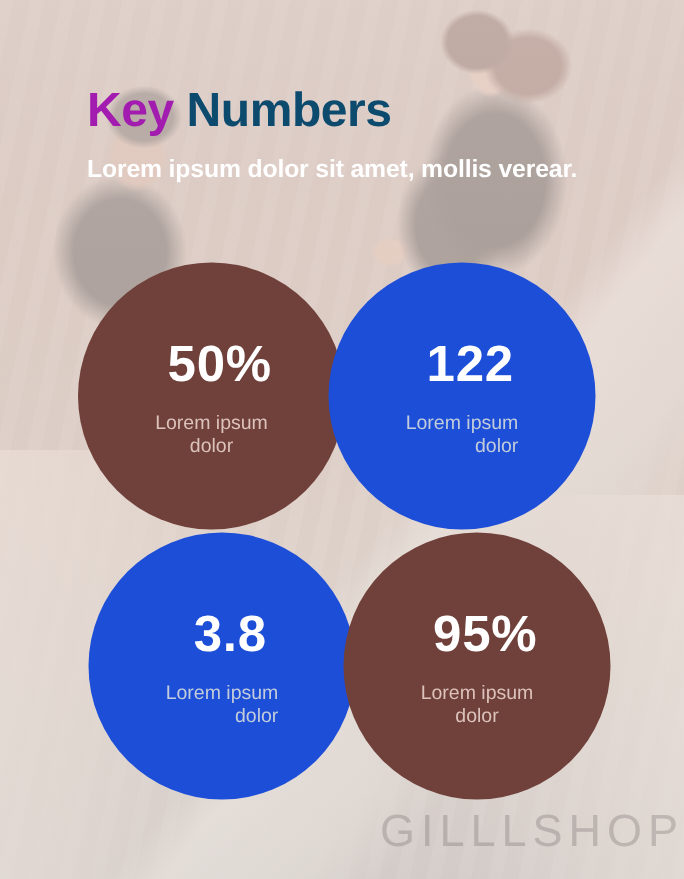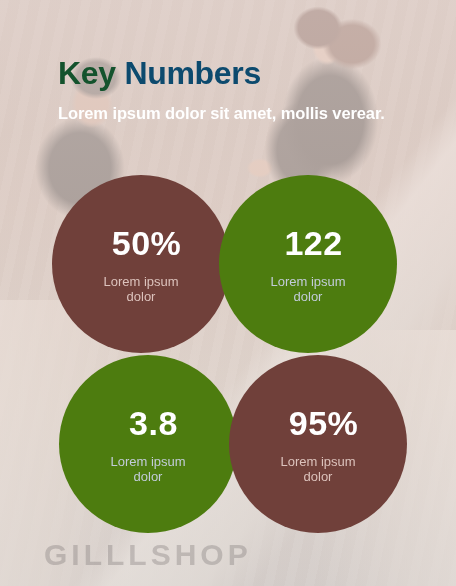--- a/index.html
+++ b/index.html
@@ -80,45 +80,45 @@
       rgba(233,222,216,0.62) 65%,
       rgba(228,221,217,0.62) 100%);
   }
 
   
   .watermark {
     position: absolute;
     left: 0;
     right: 0;
     bottom: 14px;
-    text-align: left;
+    text-align: right;
     font-size: 30px;
     letter-spacing: 4px;
-    font-weight: 700;
+    font-weight: 400;
     color: rgba(110,104,102,0.30);
     user-select: none;
     padding-left: 44px;
   }
 
   
   .header {
     position: absolute;
     left: 58px;
     top: 54px;
     width: 370px;
   }
   .title {
     margin: 0;
     font-size: 32px;
     line-height: 38px;
     font-weight: 700;
     letter-spacing: -0.3px;
     white-space: nowrap;
   }
-  .title .w1 { color: #14532d; }
+  .title .w1 { color: #a21caf; }
   .title .w2 { color: #0c4a6e; }
   .subtitle {
     margin: 10px 0 0 0;
     font-size: 16.5px;
     line-height: 22px;
     font-weight: 700;
     color: #ffffff;
     letter-spacing: -0.1px;
     white-space: nowrap;
   }
@@ -150,21 +150,21 @@
   .c-label {
     margin-top: 12px;
     font-size: 13px;
     line-height: 15px;
     font-weight: 400;
     max-width: 110px;
     white-space: pre-line;
   }
   .c-brown { background: #70403a; }
   .c-brown .c-label { color: #dcc2bc; }
-  .c-navy  { background: #4d7c0f; }
+  .c-navy  { background: #1d4ed8; text-align: right; }
   .c-navy  .c-label { color: #c2ccda; }
 
   .pos-tl { left: 52px;  top: 175px; z-index: 1; }
   .pos-tr { left: 219px; top: 175px; z-index: 2; }
   .pos-bl { left: 59px;  top: 355px; z-index: 3; }
   .pos-br { left: 229px; top: 355px; z-index: 4; }
 </style>
 </head>
 <body>
 

